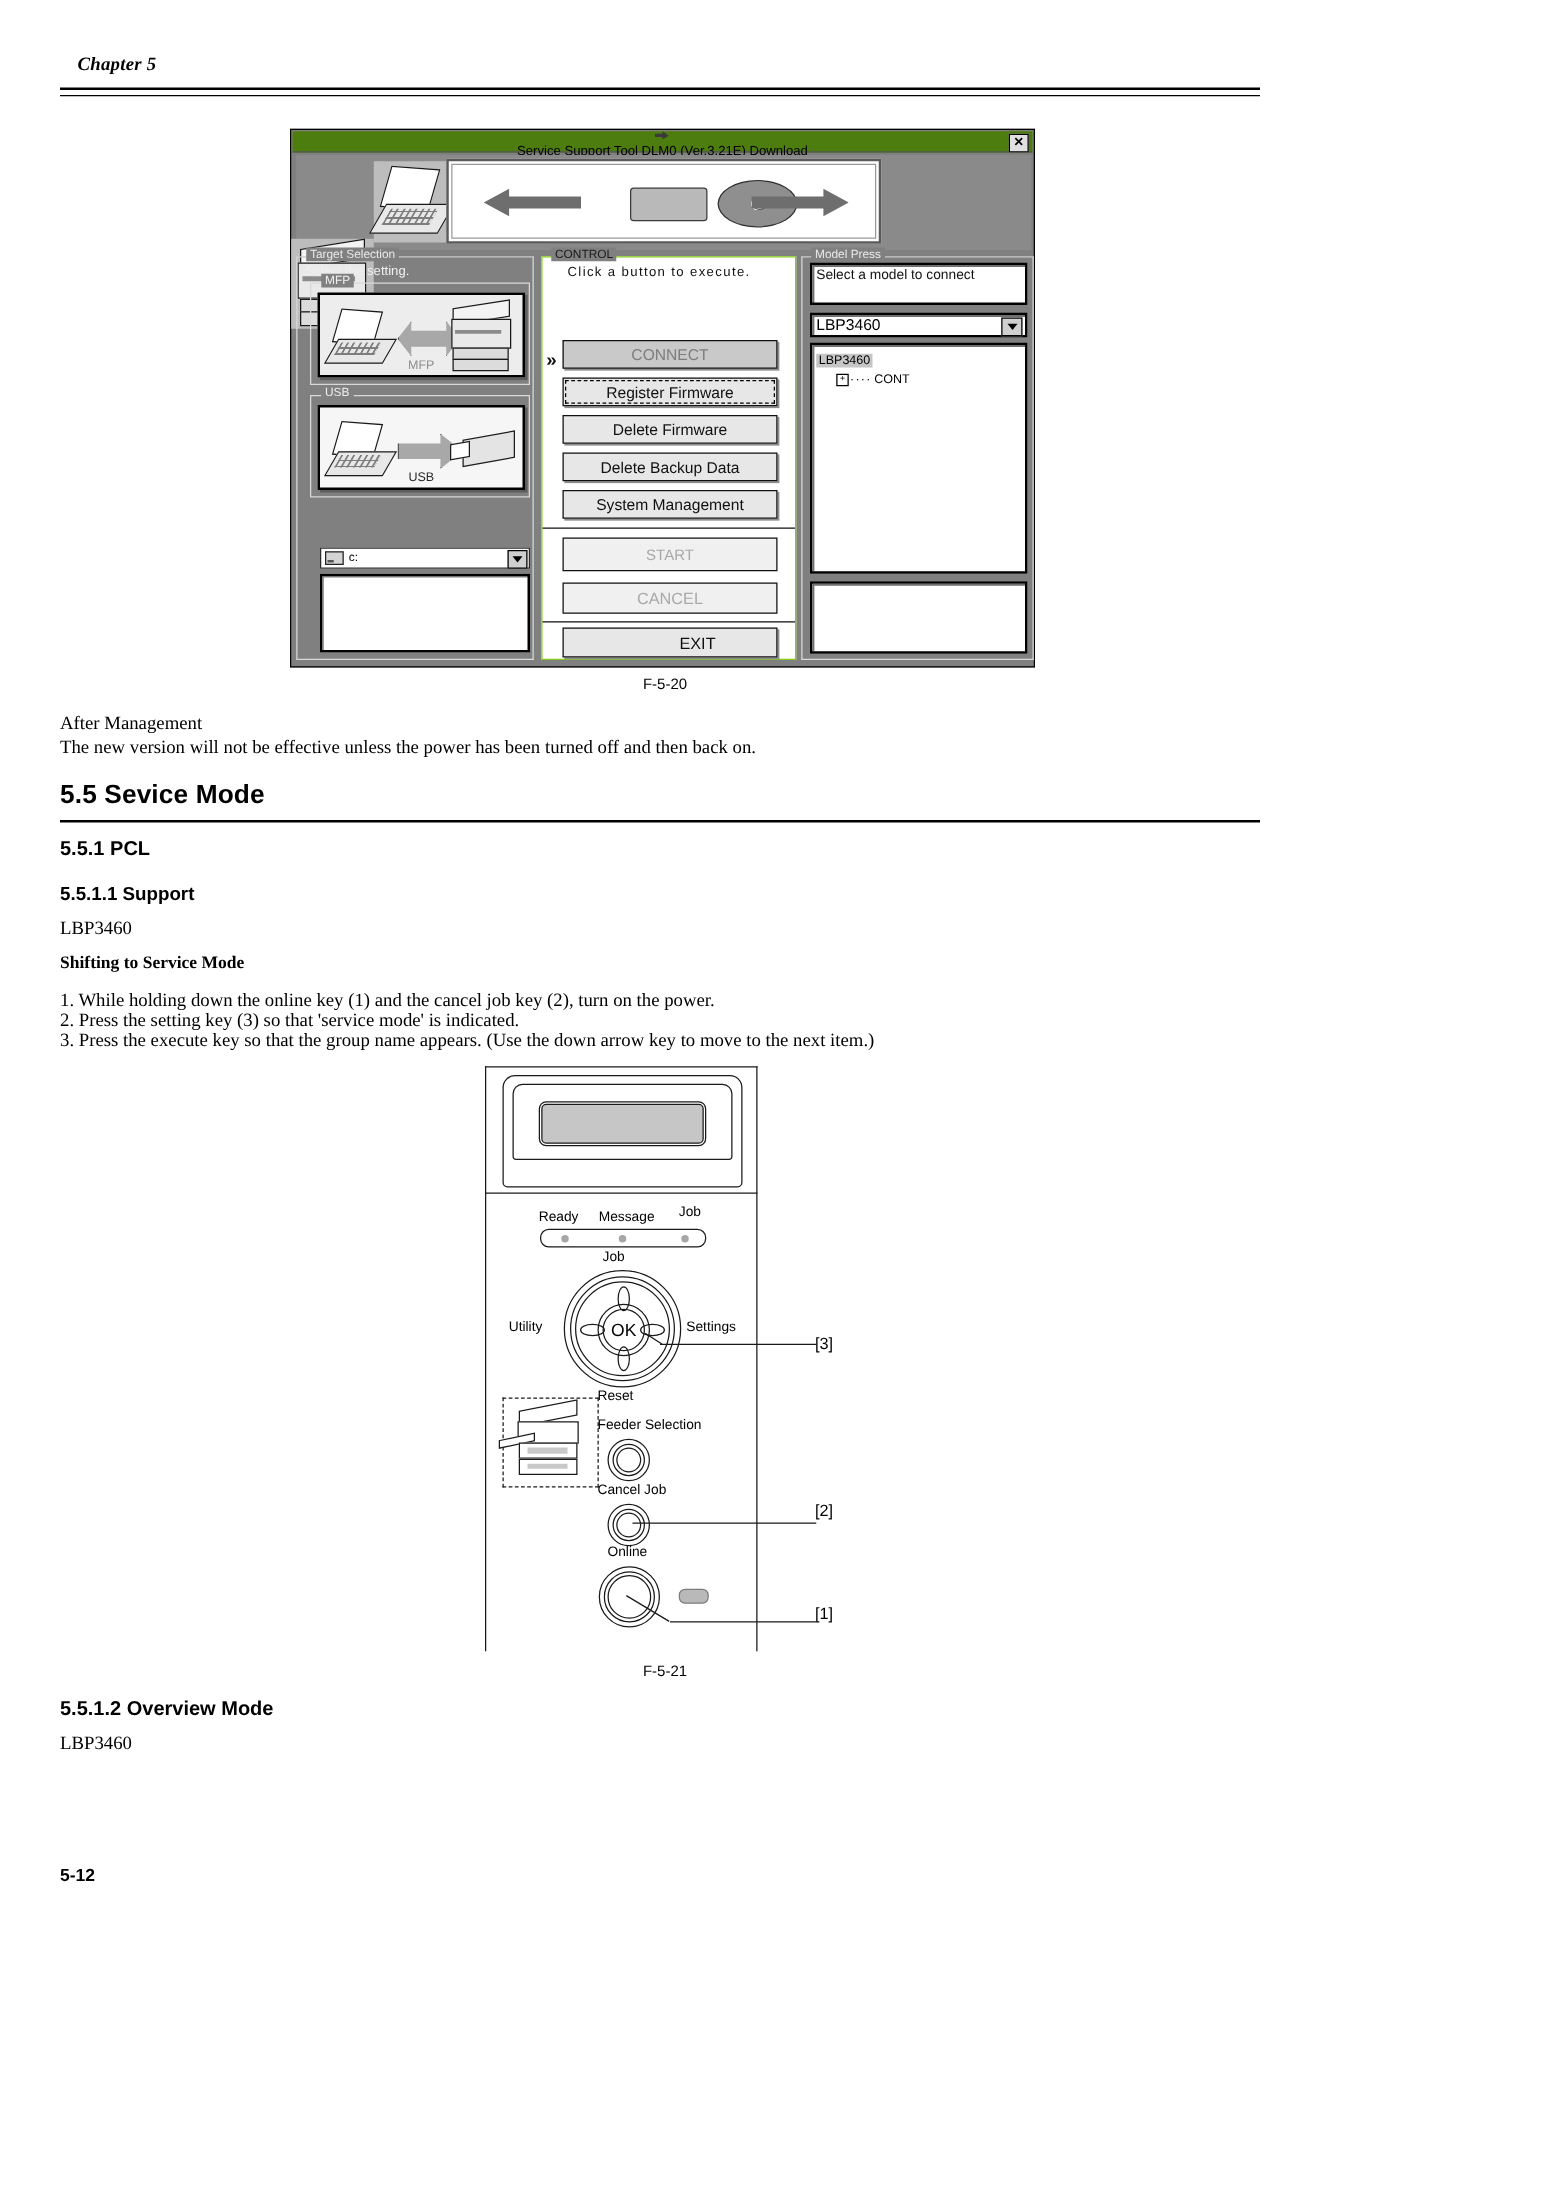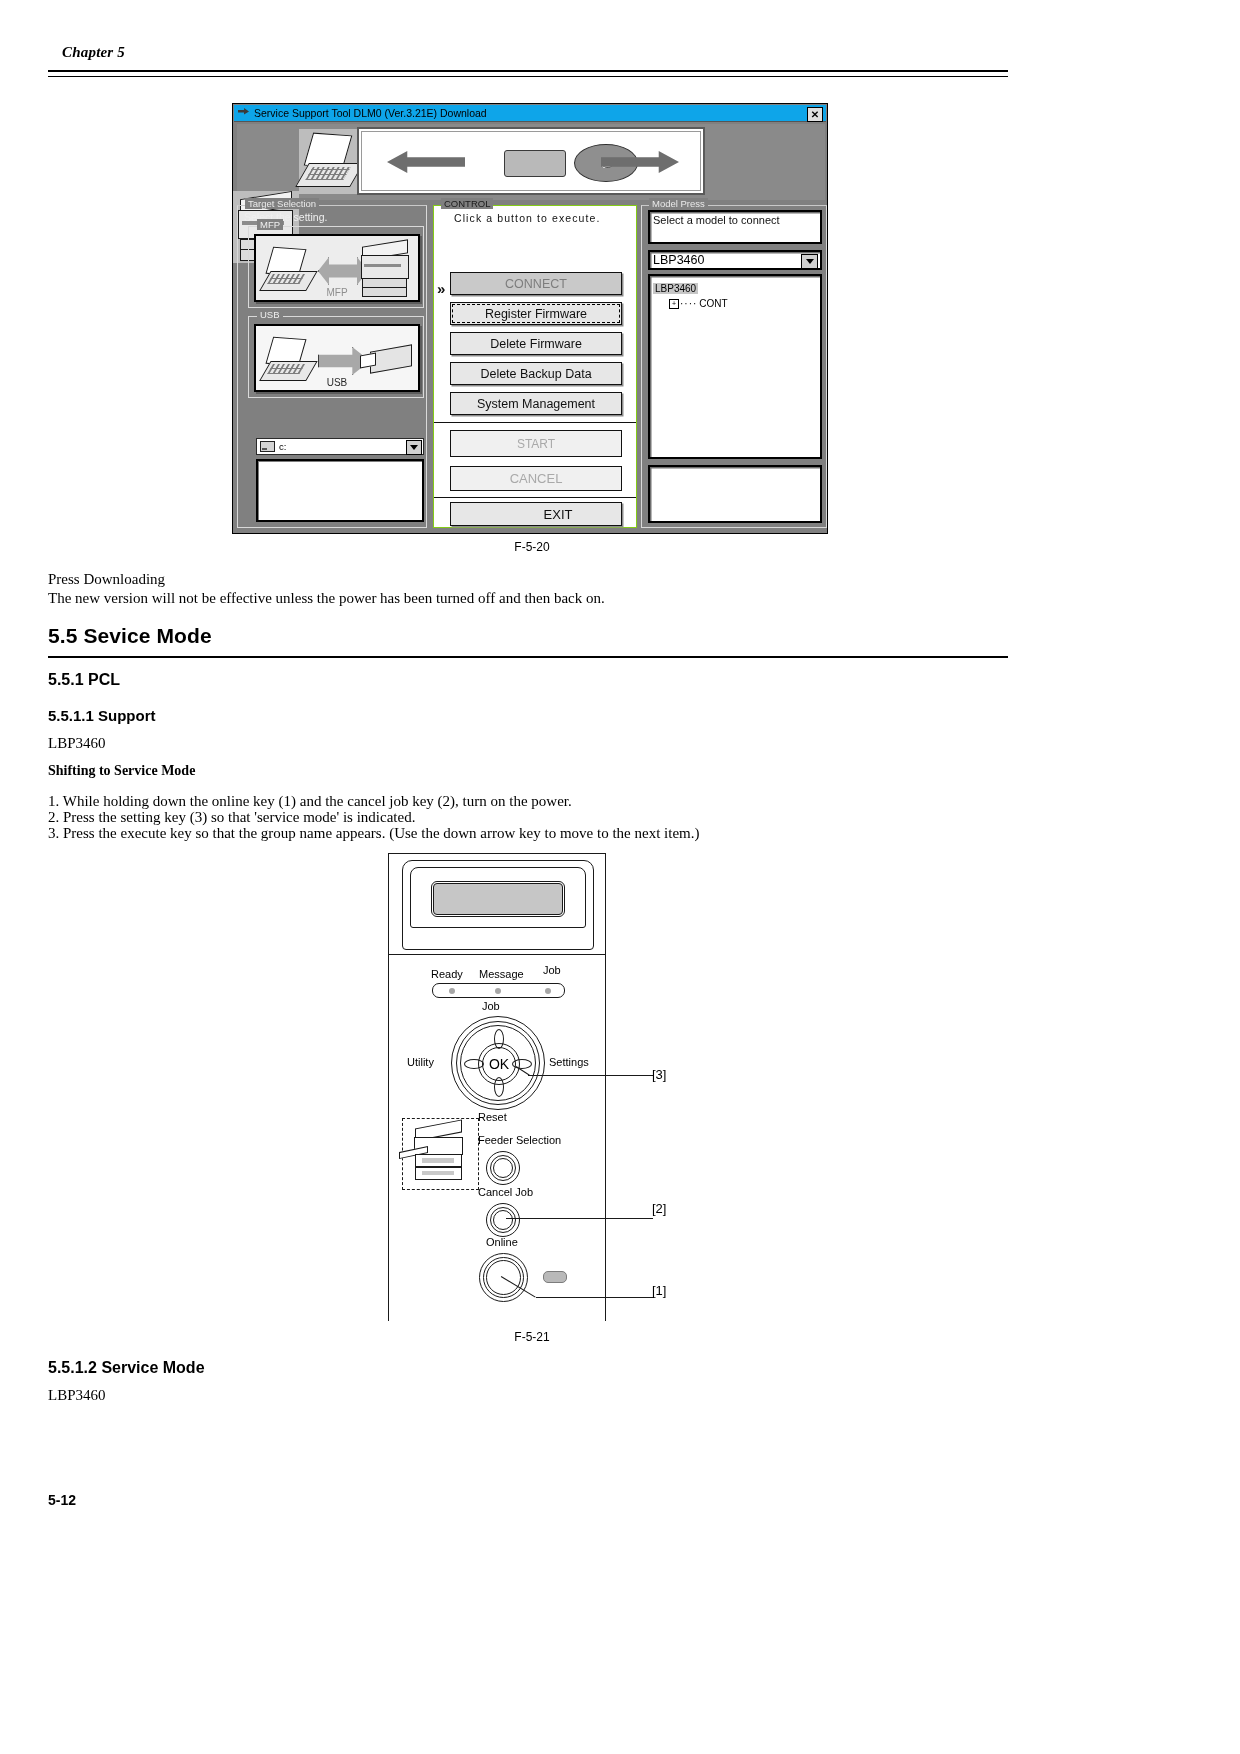--- a/index.html
+++ b/index.html
@@ -39,23 +39,23 @@
   .sst{
     position:absolute;left:232px;top:103px;
     width:596px;height:431px;
     background:#808080;
     border:1px solid #000;
     box-sizing:border-box;
     font-family:"Liberation Sans", sans-serif;
   }
   .sst-title{
     position:absolute;left:1px;top:1px;right:1px;height:16px;
-    background:#0ea5e9;
+    background:#4d7c0f;
     border-bottom:1px solid #555;
-    display:flex;align-items:center;
+    display:flex;align-items:center;flex-direction:column;
   }
   .sst-title-ico{
     width:11px;height:10px;margin-left:4px;margin-right:5px;
     background:#3a3a3a;
     clip-path:polygon(0 20%,55% 20%,55% 0,100% 35%,55% 65%,55% 45%,0 45%);
     flex:0 0 auto;
   }
   .sst-title-txt{
     font-size:10.5px;color:#000;
     white-space:nowrap;
@@ -602,21 +602,21 @@
           <span class="tree-dots">····</span>
           <span>CONT</span>
         </div>
       </div>
       <div class="mdl-bottom"></div>
     </div>
   </div>
 
   <div class="fig-cap" style="left:432px;top:540px;width:200px;">F-5-20</div>
 
-  <div class="body-txt" style="left:48px;top:570px;width:720px;">Press Downloading</div>
+  <div class="body-txt" style="left:48px;top:570px;width:720px;">After Management</div>
   <div class="body-txt" style="left:48px;top:589px;width:720px;">The new version will not be effective unless the power has been turned off and then back on.</div>
 
   <h2 class="sec" style="left:48px;top:624px;">5.5 Sevice Mode</h2>
   <div class="sec-rule" style="top:656px;"></div>
 
   <h3 class="sub-sec" style="left:48px;top:671px;">5.5.1 PCL</h3>
   <h4 class="sub-sub" style="left:48px;top:707px;">5.5.1.1 Support</h4>
   <div class="body-txt" style="left:48px;top:734px;">LBP3460</div>
 
   <div class="bold-ser" style="left:48px;top:763px;">Shifting to Service Mode</div>
@@ -683,17 +683,17 @@
     <div class="lead" style="left:118px;top:365px;width:147px;"></div>
     <div class="callout" style="left:264px;top:348px;">[2]</div>
 
     <div class="lead-d" style="left:113px;top:423px;width:40px;transform:rotate(31deg);"></div>
     <div class="lead" style="left:148px;top:444px;width:117px;"></div>
     <div class="callout" style="left:264px;top:430px;">[1]</div>
   </div>
 
   <div class="fig-cap" style="left:432px;top:1330px;width:200px;">F-5-21</div>
 
-  <h4 class="sub-sub" style="left:48px;top:1359px;font-size:16px;">5.5.1.2 Service Mode</h4>
+  <h4 class="sub-sub" style="left:48px;top:1359px;font-size:16px;">5.5.1.2 Overview Mode</h4>
   <div class="body-txt" style="left:48px;top:1386px;">LBP3460</div>
 
   <div class="folio">5-12</div>
 </div>
 
 </body></html>

